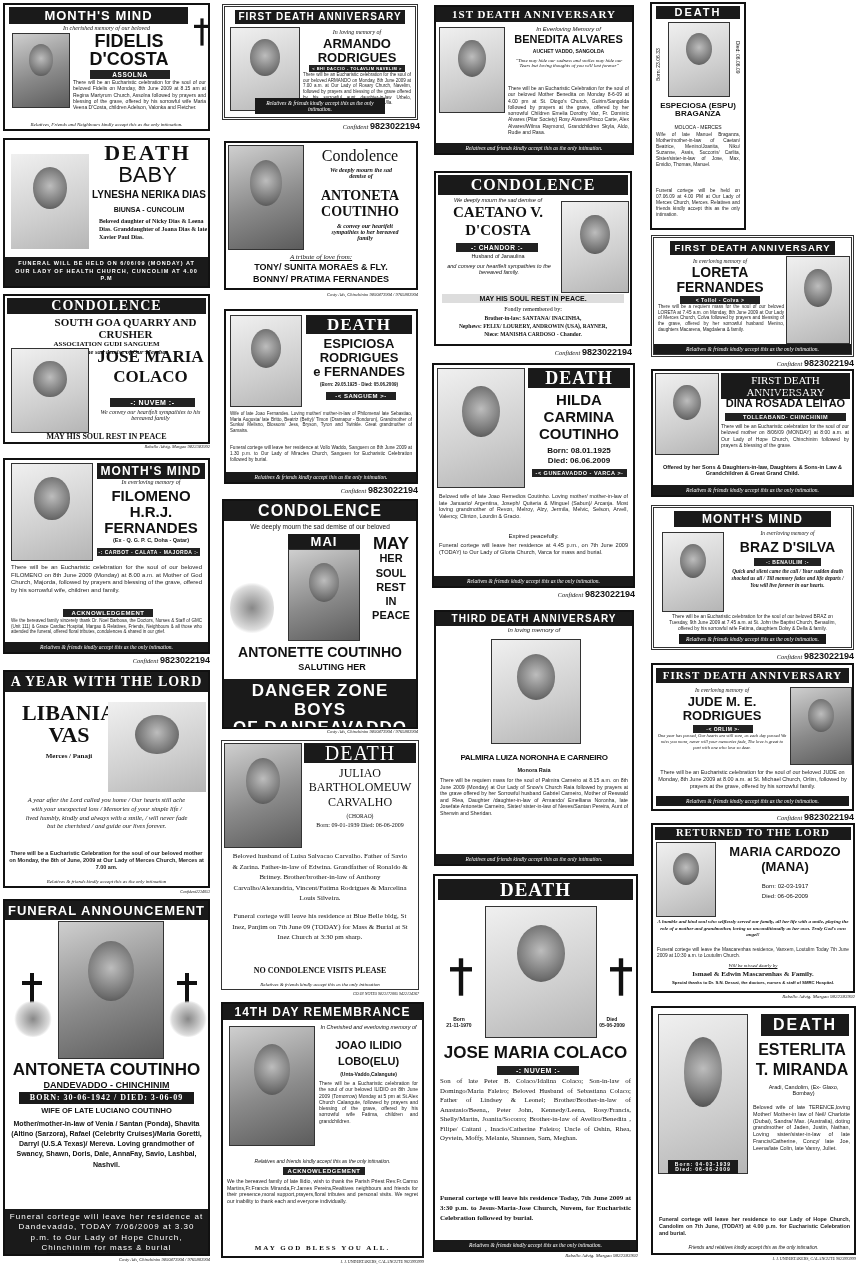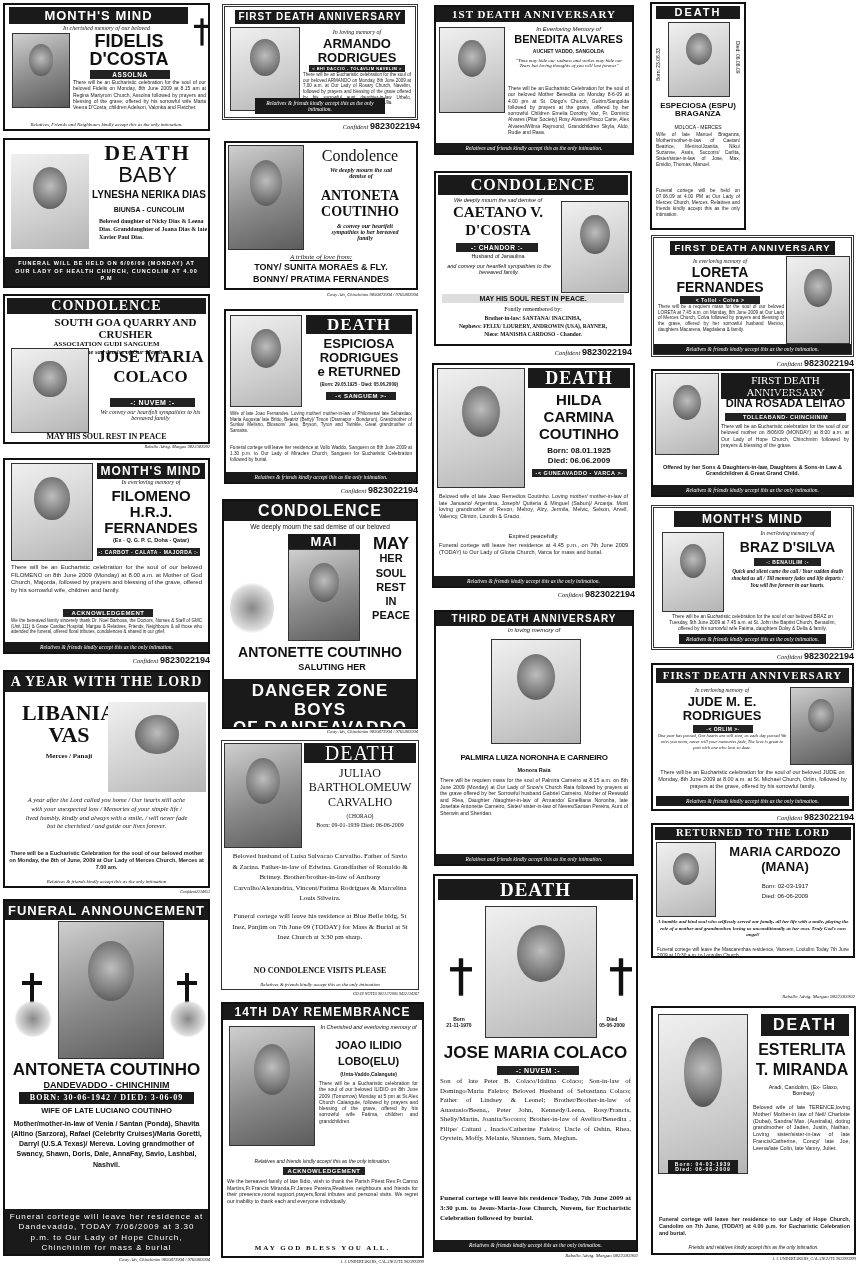--- a/index.html
+++ b/index.html
@@ -131,21 +131,21 @@
   <div class="name" style="position:absolute;left:0;right:0;top:120px;font-size:9px;">TONY/ SUNITA MORAES &amp; FLY.</div>
   <div class="name" style="position:absolute;left:0;right:0;top:132px;font-size:9px;">BONNY/ PRATIMA FERNANDES</div>
 </div>
 <div class="credit" style="left:276px;top:292px;width:142px;font-size:4.5px;">Costy Ads, Chinchinim 9850473904 / 9765803904</div>
 
 <div class="ad" style="left:224px;top:309px;width:194px;height:175px;">
   <div class="photo light" style="left:4px;top:4px;width:72px;height:92px;"></div>
   <div class="hdr serifh" style="position:absolute;left:80px;right:4px;top:4px;font-size:17px;padding:1px 0;">DEATH</div>
   <div class="name" style="position:absolute;left:78px;right:2px;top:26px;font-size:13px;">ESPICIOSA</div>
   <div class="name" style="position:absolute;left:78px;right:2px;top:40px;font-size:13px;">RODRIGUES</div>
-  <div class="name" style="position:absolute;left:78px;right:2px;top:54px;font-size:13px;">e RETURNED</div>
+  <div class="name" style="position:absolute;left:78px;right:2px;top:54px;font-size:13px;">e FERNANDES</div>
   <div class="name" style="position:absolute;left:78px;right:2px;top:72px;font-size:4.5px;">(Born: 29.05.1925 - Died: 05.06.2009)</div>
   <div class="bar" style="position:absolute;left:100px;right:20px;top:81px;font-size:6px;">-&lt; SANGUEM &gt;-</div>
   <div class="small" style="position:absolute;left:4px;right:4px;top:100px;font-size:4.5px;">Wife of late Joao Fernandes. Loving mother/ mother-in-law of Philomena/ late Sebastiao, Maria Augusta/ late Britto, Beatriz (Betty)/ Timon (Dramapur - Bondoron), Grandmother of Sunka/ Melisno, Blossom/ Jess, Bryson, Tyron and Twinkle. Great grandmother of Samaira.</div>
   <div class="small" style="position:absolute;left:4px;right:4px;top:134px;font-size:4.7px;">Funeral cortege will leave her residence at Vollo Waddo, Sanguem on 8th June 2009 at 1.30 p.m. to Our Lady of Miracles Church, Sanguem for Eucharistic Celebration followed by burial.</div>
   <div class="foot">Relatives &amp; friends kindly accept this as the only intimation.</div>
 </div>
 <div class="credit" style="left:300px;top:485px;width:118px;"><span>Confident</span> <b>9823022194</b></div>
 
 <div class="ad" style="left:222px;top:499px;width:196px;height:230px;">
   <div class="hdr" style="font-size:16px;padding:2px 0;">CONDOLENCE</div>
@@ -327,21 +327,21 @@
   <div class="name" style="position:absolute;left:4px;width:130px;top:30px;font-size:13px;">JUDE M. E.</div>
   <div class="name" style="position:absolute;left:4px;width:130px;top:44px;font-size:13px;">RODRIGUES</div>
   <div class="bar" style="position:absolute;left:40px;width:60px;top:60px;font-size:5px;">-&lt; ORLIM &gt;-</div>
   <div class="it ctr" style="position:absolute;left:4px;width:130px;top:68px;font-size:4.6px;line-height:1.35;">One year has passed, Our hearts are still sore, as each day passed We miss you more, never will your memories fade, The love is great to part with one who love so dear.</div>
   <div class="photo" style="left:137px;top:22px;width:62px;height:78px;"></div>
   <div class="small ctr" style="position:absolute;left:5px;right:5px;top:104px;font-size:5.5px;">There will be an Eucharistic celebration for the soul of our beloved JUDE on Monday, 8th June 2009 at 8.00 a.m. at St. Michael Church, Orlim, followed by prayers at the grave, offered by his sorrowful family.</div>
   <div class="foot" style="left:3px;right:3px;bottom:3px;">Relatives &amp; friends kindly accept this as the only intimation.</div>
 </div>
 <div class="credit" style="left:740px;top:812px;width:114px;"><span>Confident</span> <b>9823022194</b></div>
 
-<div class="ad" style="left:651px;top:823px;width:204px;height:135px;">
+<div class="ad" style="left:651px;top:823px;width:204px;height:170px;">
   <div class="hdr serifh" style="font-size:10.5px;padding:1px 0;margin:2px;">RETURNED TO THE LORD</div>
   <div class="photo light" style="left:3px;top:17px;width:60px;height:75px;"></div>
   <div class="name" style="position:absolute;left:66px;right:2px;top:20px;font-size:13px;">MARIA CARDOZO</div>
   <div class="name" style="position:absolute;left:66px;right:2px;top:35px;font-size:13px;">(MANA)</div>
   <div class="ctr" style="position:absolute;left:66px;right:2px;top:58px;font-size:6px;">Born: 02-03-1917</div>
   <div class="ctr" style="position:absolute;left:66px;right:2px;top:68px;font-size:6px;">Died: 06-06-2009</div>
   <div class="it ctr" style="position:absolute;left:4px;right:4px;top:94px;font-size:5px;font-weight:700;line-height:1.3;">A humble and kind soul who selflessly served our family, all her life with a smile, playing the role of a mother and grandmother, loving us unconditionally as her own. Truly God's own angel!</div>
   <div class="small" style="position:absolute;left:4px;right:4px;top:122px;font-size:4.8px;">Funeral cortege will leave the Mascarenhas residence, Vanxem, Loutulim Today 7th June 2009 at 10:30 a.m. to Loutulim Church.</div>
   <div class="it ctr" style="position:absolute;left:0;right:0;top:138px;font-size:5px;text-decoration:underline;">Will be missed dearly by</div>
   <div class="name serifh" style="position:absolute;left:0;right:0;top:146px;font-size:7px;">Ismael &amp; Edwin Mascarenhas &amp; Family.</div>

